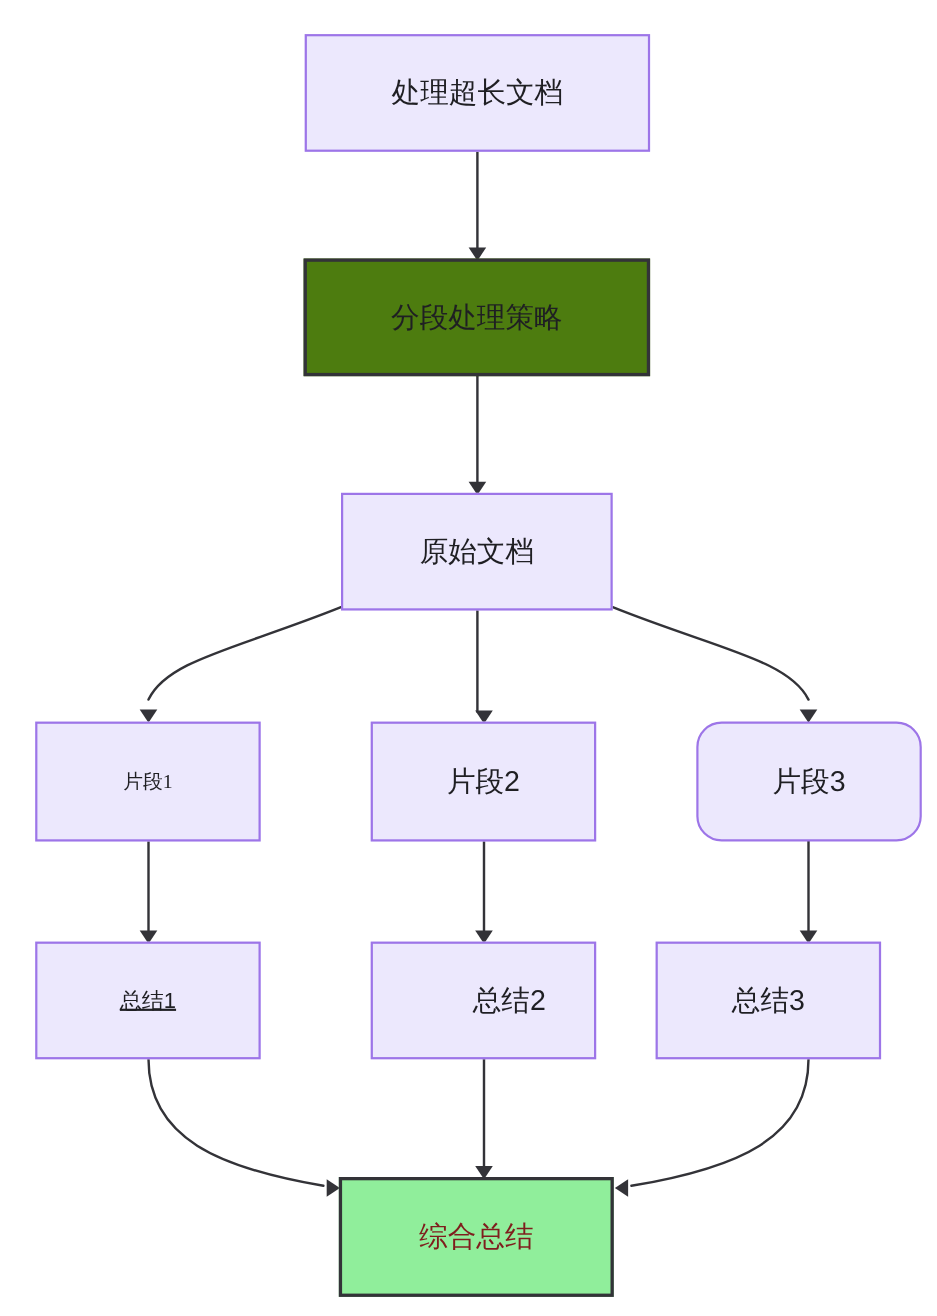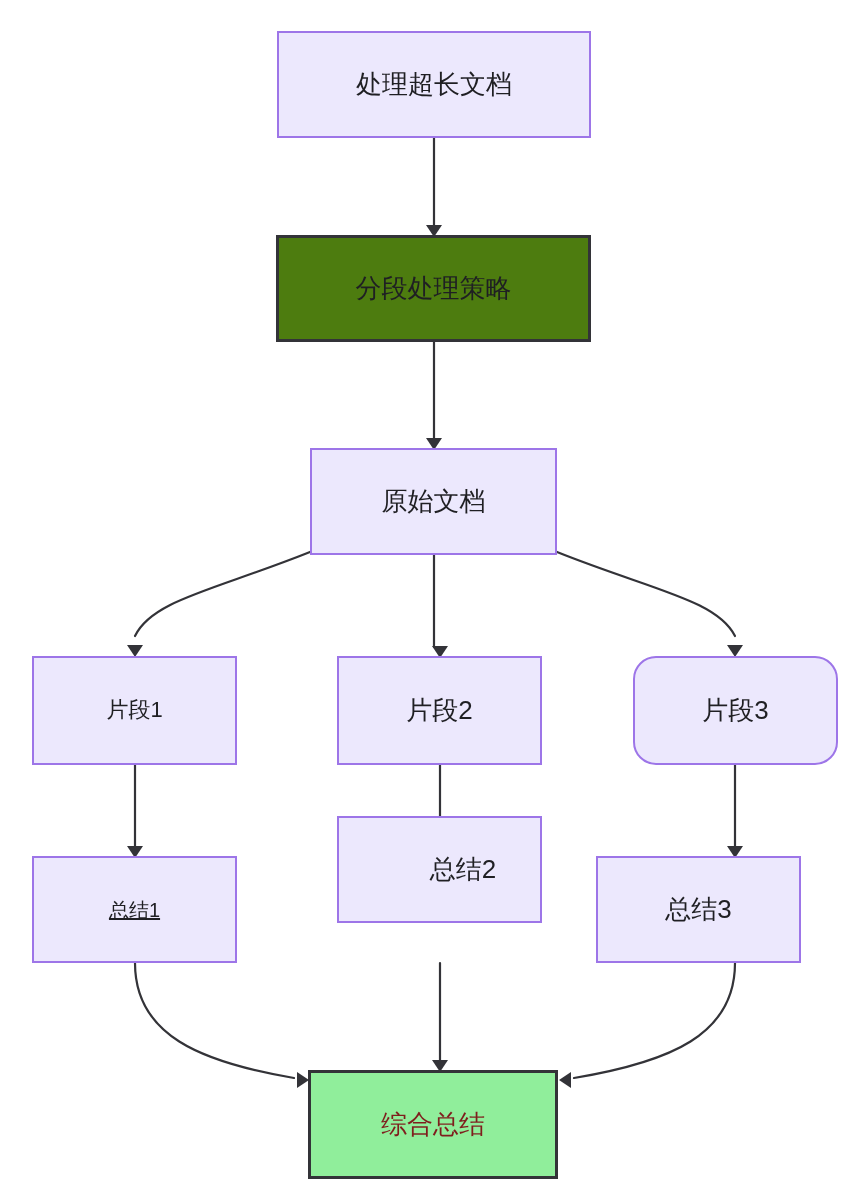--- a/index.html
+++ b/index.html
@@ -123,32 +123,32 @@
       <div class="node style-light" style="left: 277px; top: 31px; width: 314px; height: 107px;">
         <span class="node-label" style="font-size: 26px;">处理超长文档</span>
       </div>
       <div class="node style-strategy" style="left: 276px; top: 235px; width: 315px; height: 107px;">
         <span class="node-label" style="font-size: 26px;">分段处理策略</span>
       </div>
       <div class="node style-light" style="left: 310px; top: 448px; width: 247px; height: 107px; align-items: center;">
         <span class="node-label" style="font-size: 26px;">原始文档</span>
       </div>
       <div class="node style-light" style="left: 32px; top: 656px; width: 205px; height: 109px;">
-        <span class="node-label" style="font-size: 22px;">片段1</span>
+        <span class="node-label" style="font-size: 18px; font-family: Liberation Serif, serif;">片段1</span>
       </div>
       <div class="node style-light" style="left: 337px; top: 656px; width: 205px; height: 109px;">
         <span class="node-label" style="font-size: 26px;">片段2</span>
       </div>
       <div class="node style-light" style="left: 633px; top: 656px; width: 205px; height: 109px; border-radius: 23px;">
         <span class="node-label" style="font-size: 26px;">片段3</span>
       </div>
       <div class="node style-light" style="left: 32px; top: 856px; width: 205px; height: 107px;">
         <span class="node-label" style="font-size: 20px; text-decoration: underline;">总结1</span>
       </div>
-      <div class="node style-light" style="left: 337px; top: 816px; width: 205px; height: 107px; padding-left: 47px;">
+      <div class="node style-light" style="left: 337px; top: 856px; width: 205px; height: 107px; padding-left: 47px;">
         <span class="node-label" style="font-size: 26px;">总结2</span>
       </div>
       <div class="node style-light" style="left: 596px; top: 856px; width: 205px; height: 107px;">
         <span class="node-label" style="font-size: 26px;">总结3</span>
       </div>
       <div class="node style-result" style="left: 308px; top: 1070px; width: 250px; height: 109px;">
         <span class="node-label" style="font-size: 26px;">综合总结</span>
       </div>
     </div>
 

